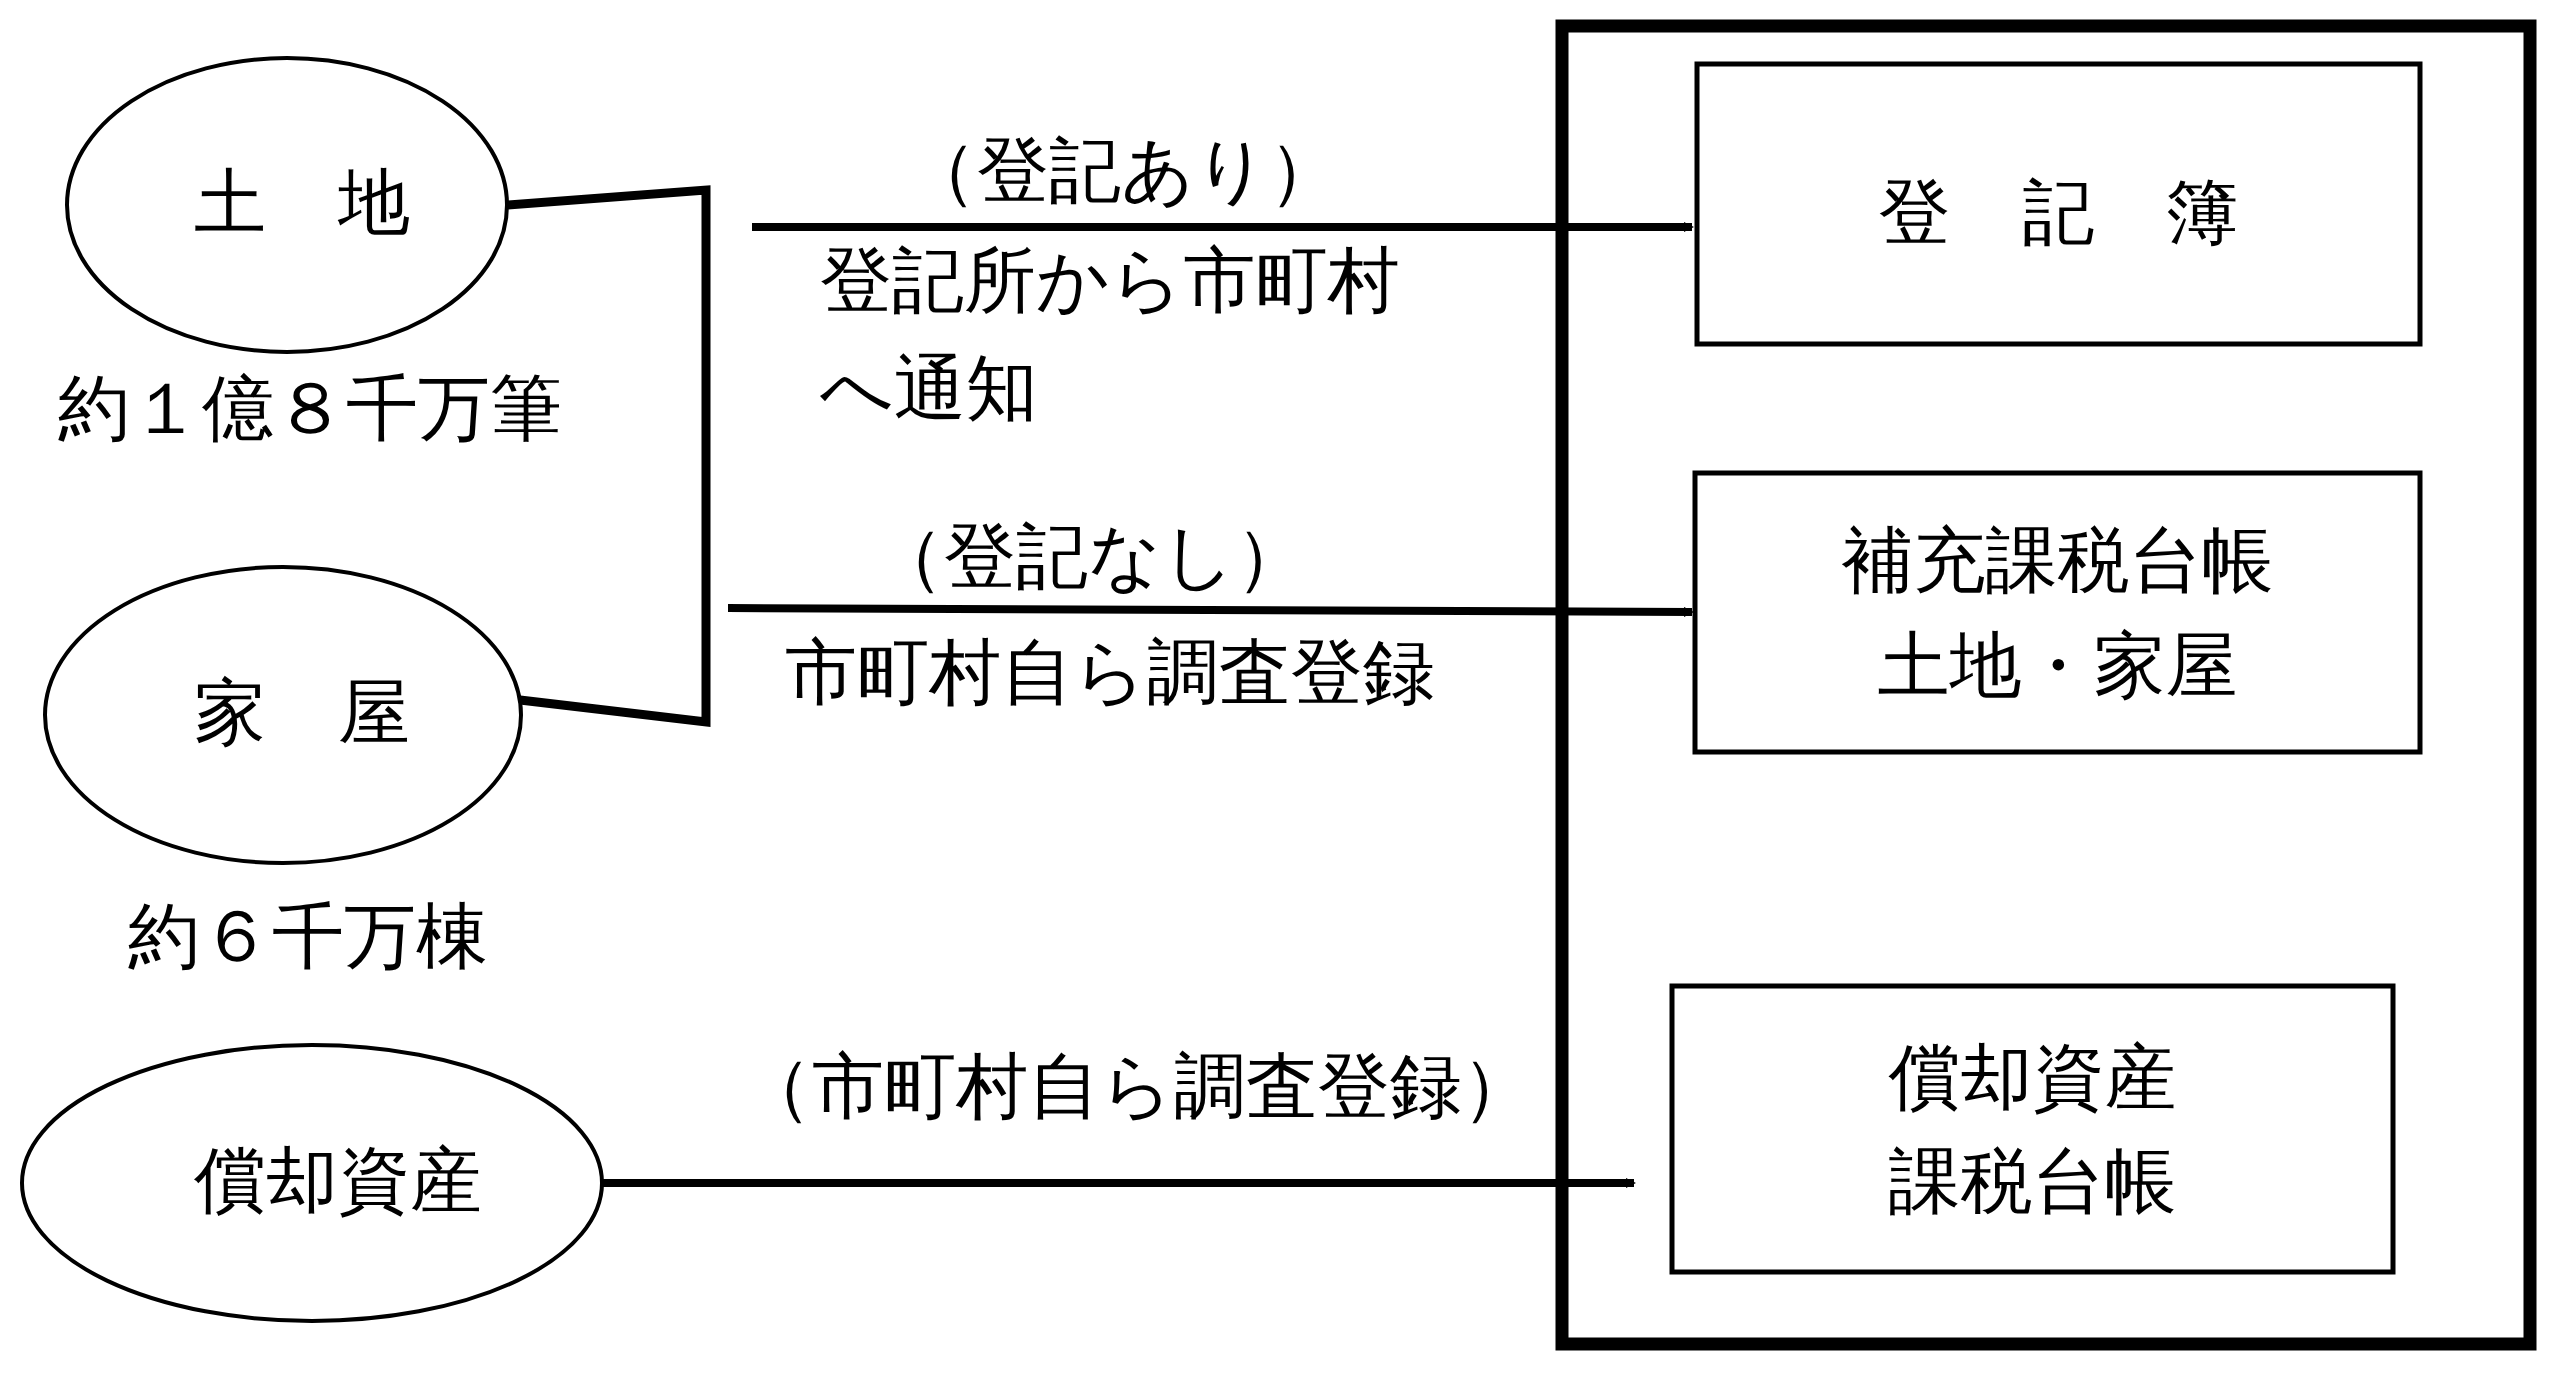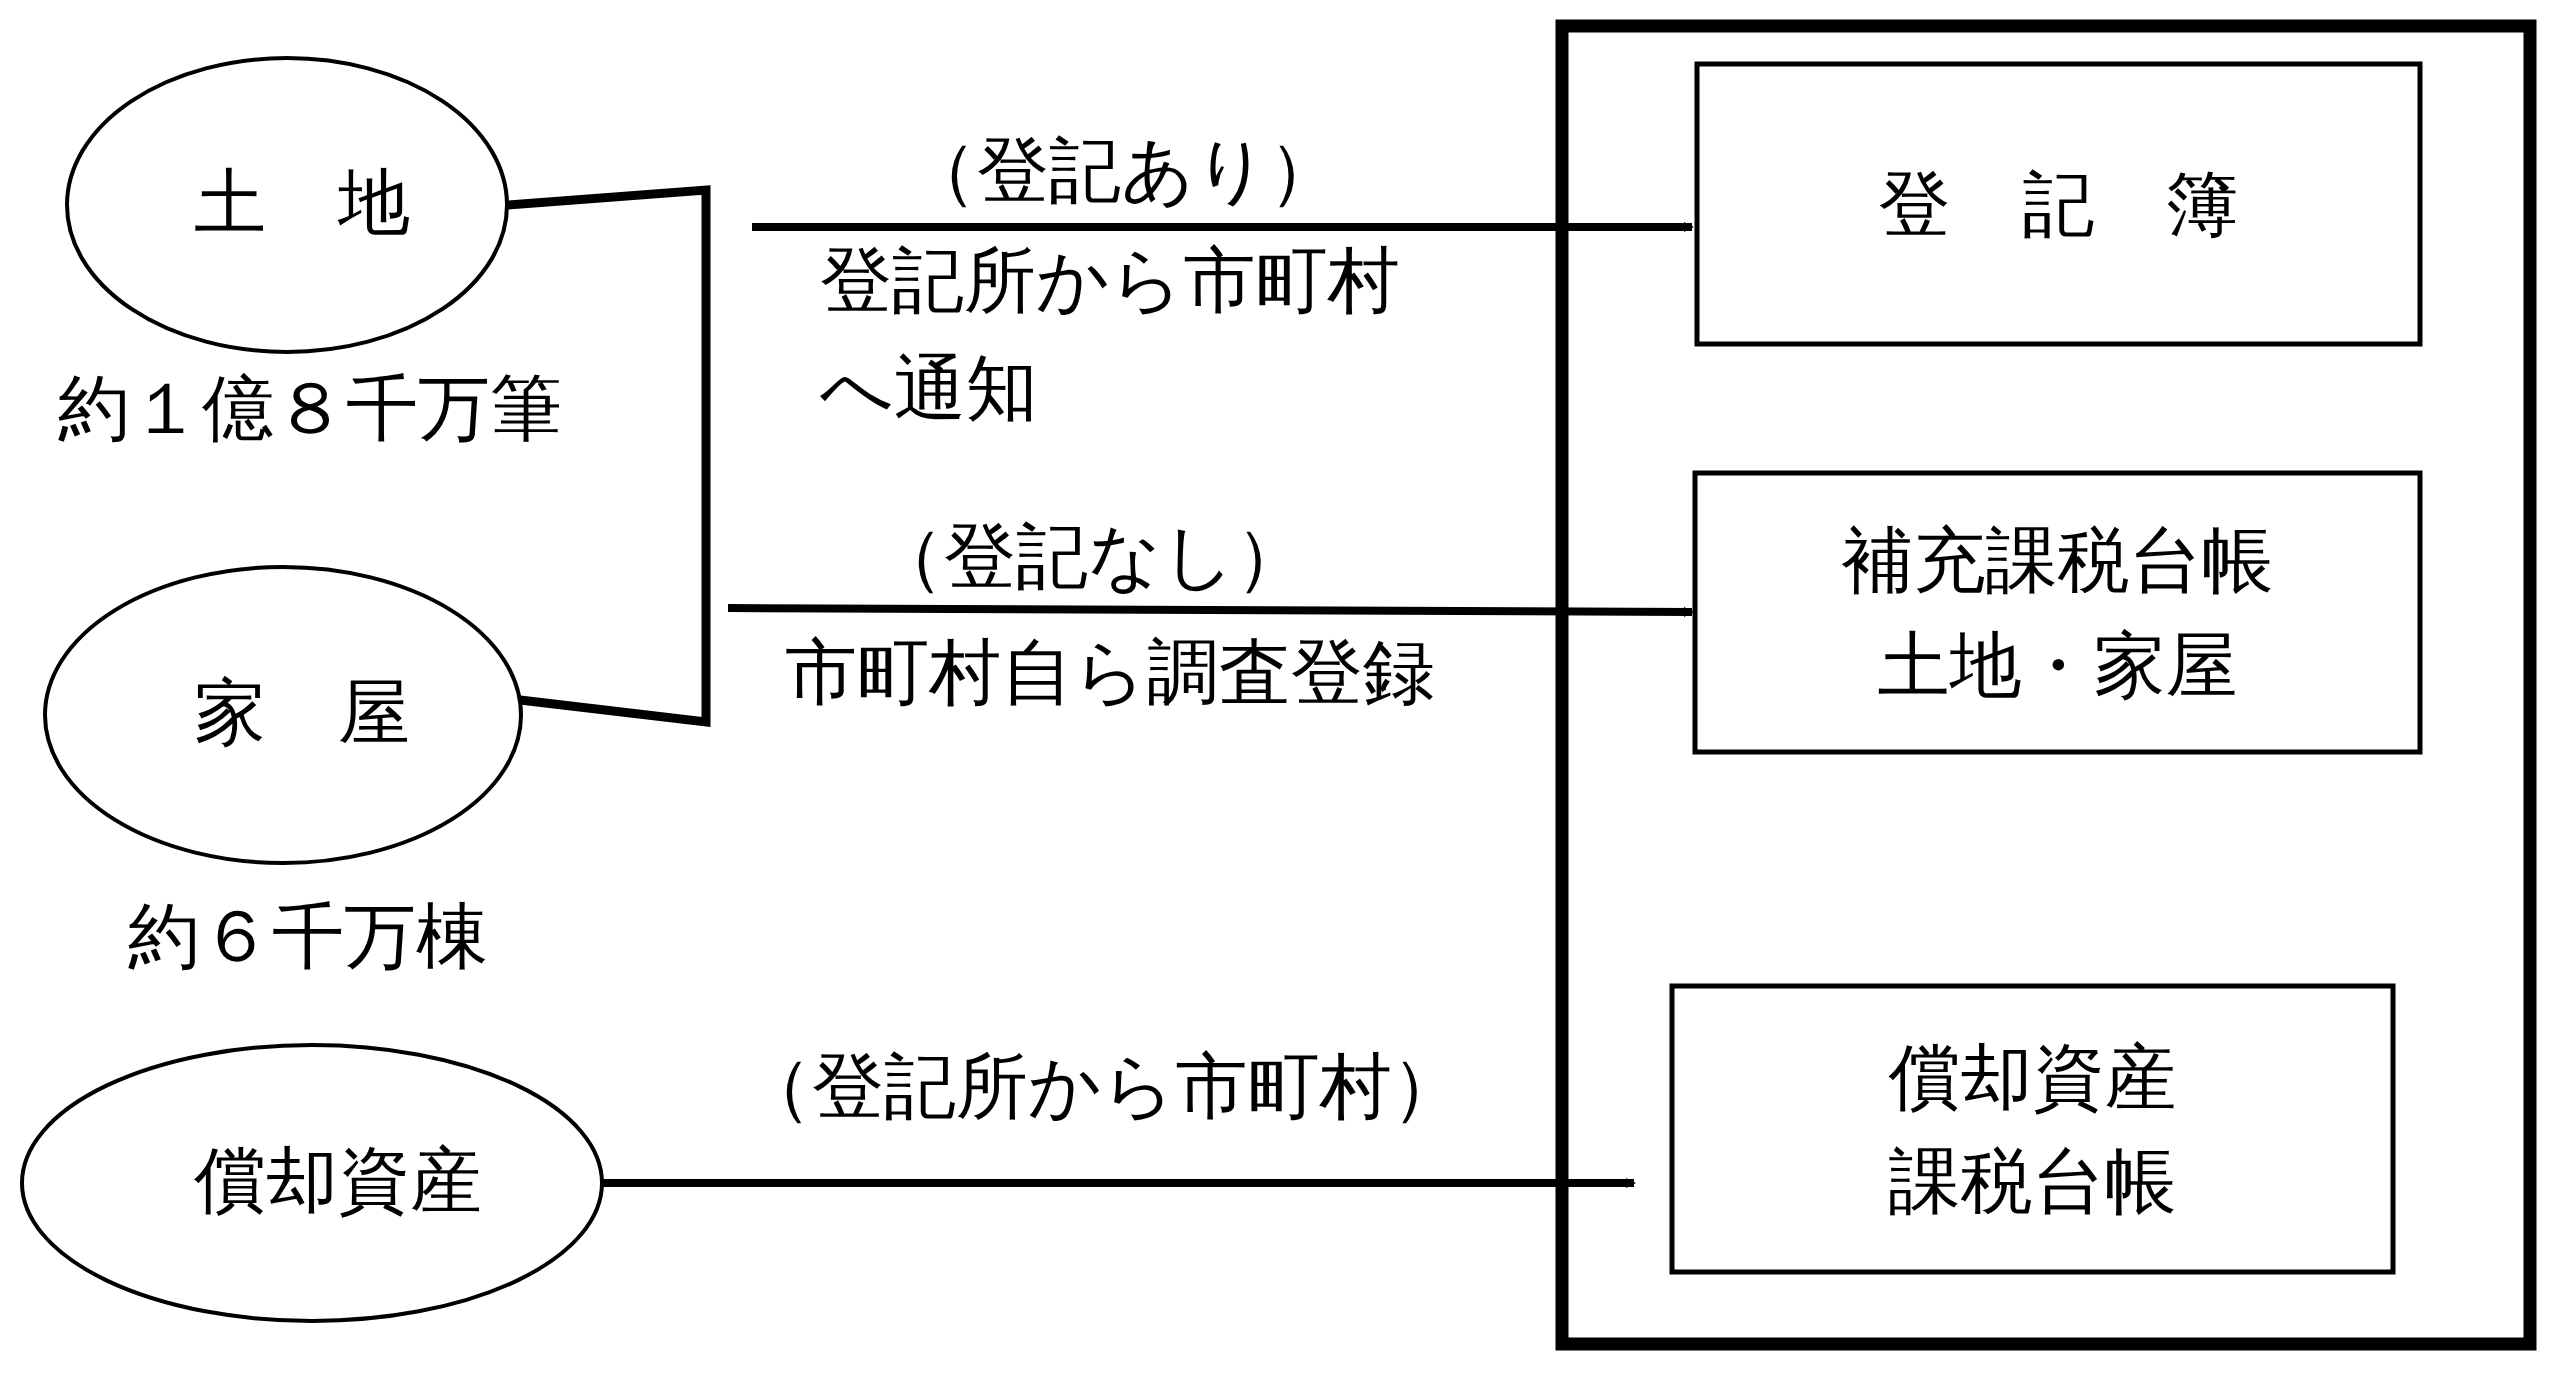--- a/index.html
+++ b/index.html
@@ -47,23 +47,23 @@
 
 <div class="lbl big ctr" style="left:142px; top:1144px; width:340px;">償却資産</div>
 
 <div class="lbl big" style="left:905px; top:134px;">（登記あり）</div>
 <div class="lbl big" style="left:820px; top:244px;">登記所から市町村</div>
 <div class="lbl big" style="left:820px; top:352px;">へ通知</div>
 
 <div class="lbl big" style="left:872px; top:520px;">（登記なし）</div>
 <div class="lbl big" style="left:785px; top:636px;">市町村自ら調査登録</div>
 
-<div class="lbl big" style="left:740px; top:1050px;">（登記所から市町村）</div>
+<div class="lbl big" style="left:740px; top:1050px;">（市町村自ら調査登録）</div>
 
-<div class="boxtext" style="left:1697px; top:64px; width:723px; height:280px;">
+<div class="boxtext" style="left:1697px; top:72px; width:723px; height:280px;">
   <span>登　記　簿</span>
 </div>
 <div class="boxtext" style="left:1695px; top:473px; width:725px; height:279px;">
   <span>補充課税台帳</span>
   <span>土地・家屋</span>
 </div>
 <div class="boxtext" style="left:1672px; top:986px; width:721px; height:286px;">
   <span>償却資産</span>
   <span>課税台帳</span>
 </div>

